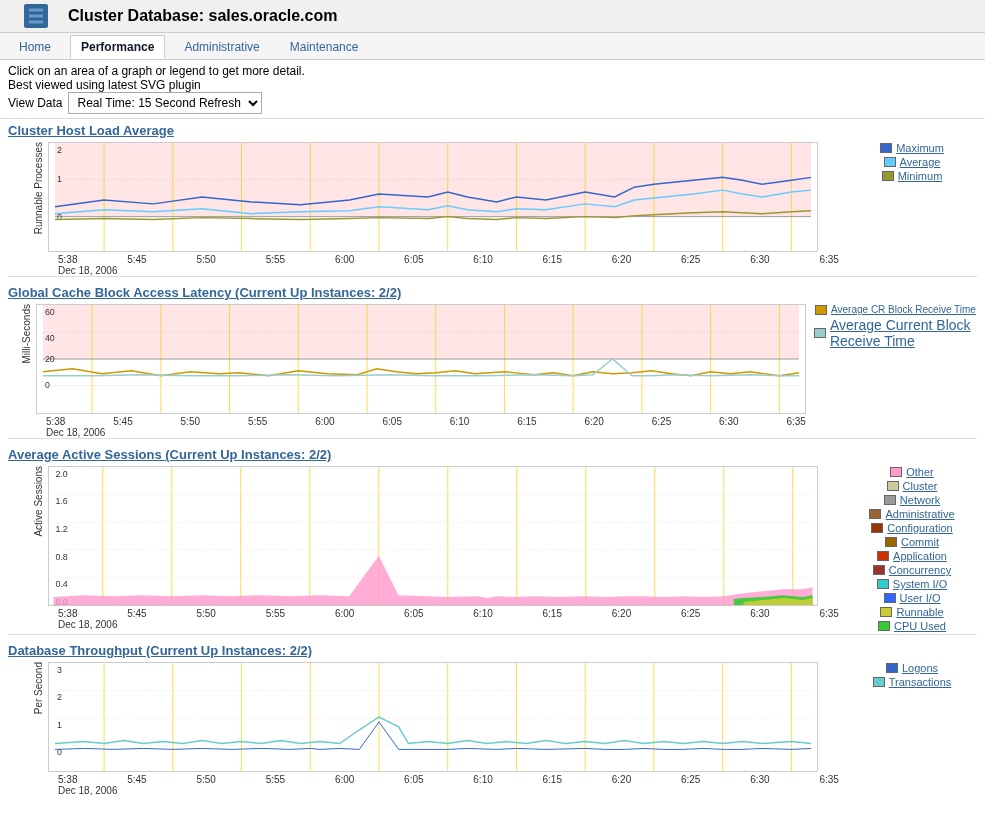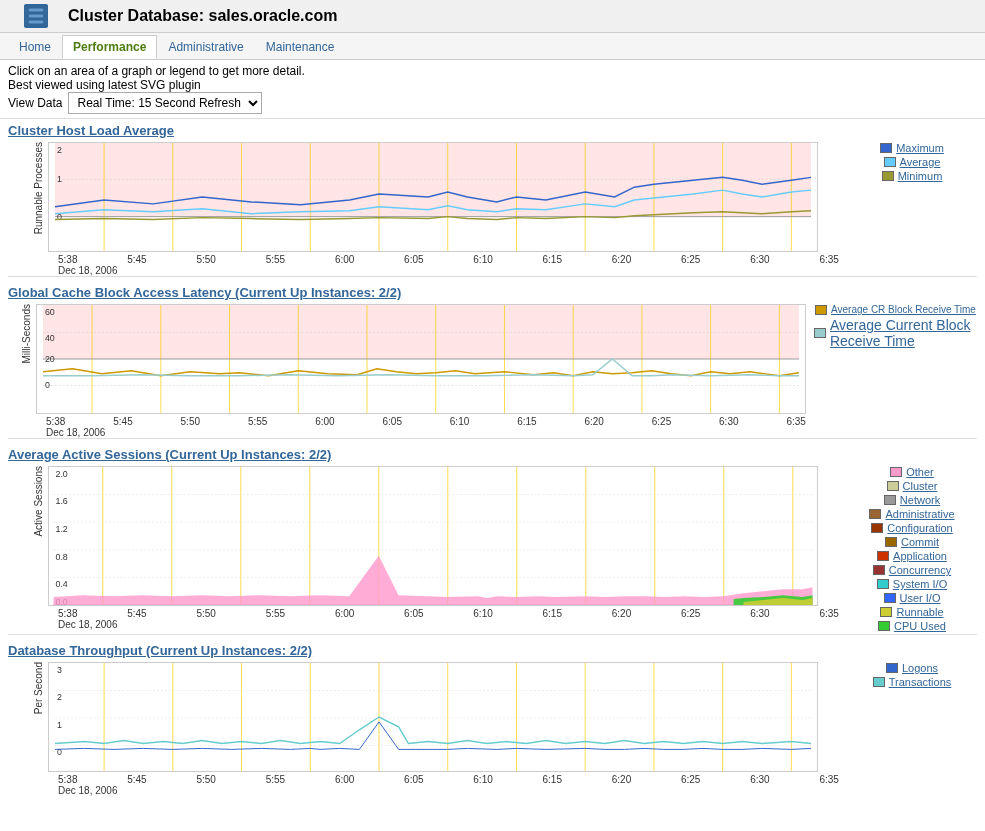--- a/index.html
+++ b/index.html
@@ -2,23 +2,23 @@
 <html><head>
   <meta charset="utf-8">
   <style>
     * { margin: 0; padding: 0; box-sizing: border-box; }
     body { font-family: Arial, sans-serif; font-size: 12px; background: #fff; color: #000; width: 985px; }
     
     .header { background: #f0f0f0; border-bottom: 1px solid #ccc; padding: 4px 24px; display: flex; align-items: center; gap: 20px; }
     .header-icon { width: 24px; height: 24px; background: #336699; display: inline-flex; align-items: center; justify-content: center; color: white; font-size: 10px; font-weight: bold; border-radius: 2px; }
     .header-title { font-size: 16px; font-weight: bold; color: #000; }
     
-    .nav-tabs { background: #f5f5f5; border-bottom: 1px solid #ccc; padding: 2px 8px 0; display: flex; gap: 0; }
+    .nav-tabs { background: #f5f5f5; border-bottom: 1px solid #ccc; padding: 2px 8px 0; display: flex; gap: 8px; }
     .nav-tab { padding: 4px 10px; font-size: 12px; cursor: pointer; border: 1px solid transparent; text-decoration: none; color: #336699; }
-    .nav-tab.active { background: #fff; border: 1px solid #ccc; border-bottom: 1px solid #fff; font-weight: bold; color: #4d7c0f; }
+    .nav-tab.active { background: #fff; border: 1px solid #ccc; border-bottom: 1px solid #fff; font-weight: bold; color: #0f172a; }
     
     .info-bar { padding: 4px 8px; background: #fff; border-bottom: 1px solid #ddd; display: flex; justify-content: space-between; align-items: flex-start; flex-direction: column; }
     .info-bar-right { display: flex; align-items: center; gap: 6px; font-size: 12px; }
     .view-data-label { font-weight: normal; }
     .view-data-select { font-size: 12px; border: 1px solid #aaa; padding: 2px 4px; background: #fff; }
     
     .content { padding: 4px 8px; }
     
     .chart-section { margin-bottom: 8px; border-bottom: 1px solid #ddd; padding-bottom: 0; }
     .chart-title { color: #336699; font-size: 13px; font-weight: bold; margin-bottom: 4px; text-decoration: underline; cursor: pointer; }

